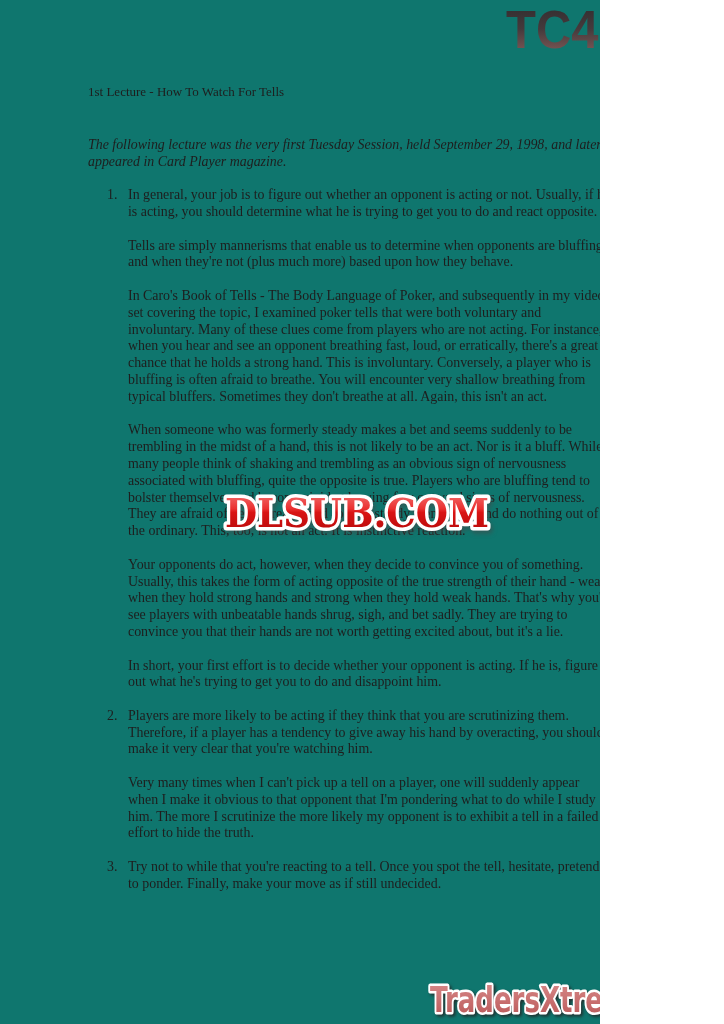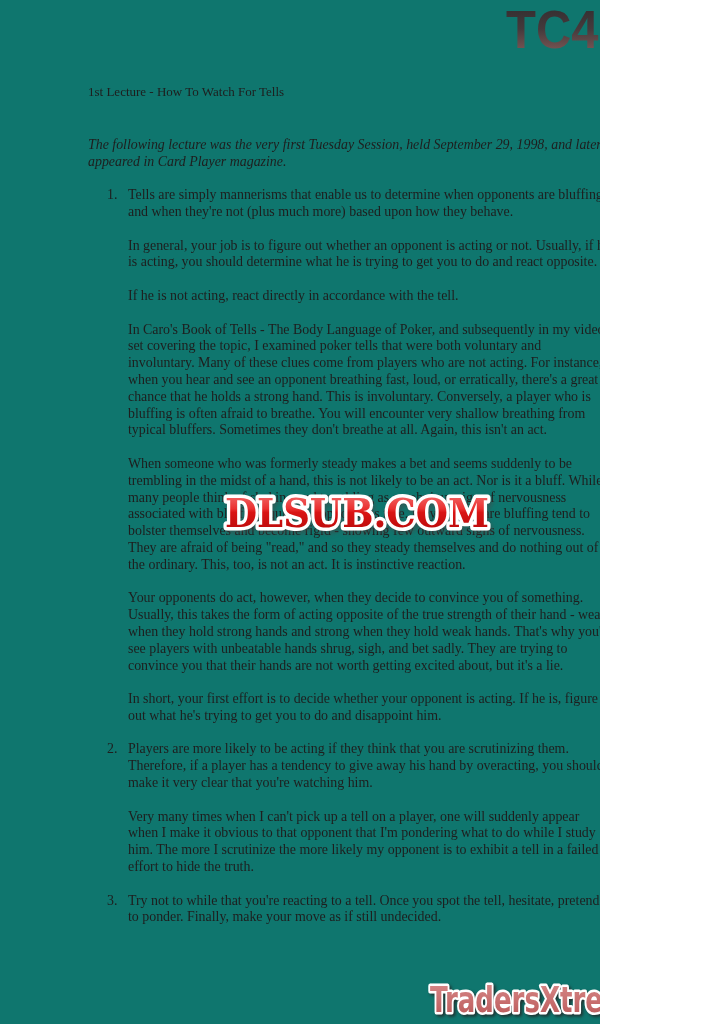--- a/index.html
+++ b/index.html
@@ -38,25 +38,24 @@
   </svg>
 
   <div class="doc">
     <div class="title">1st Lecture - How To Watch For Tells</div>
     <div class="intro">The following lecture was the very first Tuesday Session, held September 29, 1998, and later
 appeared in Card Player magazine.</div>
     <div class="list">
   <div class="item">
     <span class="item-number">1.</span>
     <div class="item-body">
+            <div class="para">In general, your job is to figure out whether an opponent is acting or not. Usually, if he
+is acting, you should determine what he is trying to get you to do and react opposite.</div>
             <div class="para">Tells are simply mannerisms that enable us to determine when opponents are bluffing
 and when they're not (plus much more) based upon how they behave.</div>
-            <div class="para">In general, your job is to figure out whether an opponent is acting or not. Usually, if he
-is acting, you should determine what he is trying to get you to do and react opposite.</div>
-            <div class="para">If he is not acting, react directly in accordance with the tell.</div>
             <div class="para">In Caro's Book of Tells - The Body Language of Poker, and subsequently in my video
 set covering the topic, I examined poker tells that were both voluntary and
 involuntary. Many of these clues come from players who are not acting. For instance,
 when you hear and see an opponent breathing fast, loud, or erratically, there's a great
 chance that he holds a strong hand. This is involuntary. Conversely, a player who is
 bluffing is often afraid to breathe. You will encounter very shallow breathing from
 typical bluffers. Sometimes they don't breathe at all. Again, this isn't an act.</div>
             <div class="para">When someone who was formerly steady makes a bet and seems suddenly to be
 trembling in the midst of a hand, this is not likely to be an act. Nor is it a bluff. While
 many people think of shaking and trembling as an obvious sign of nervousness

